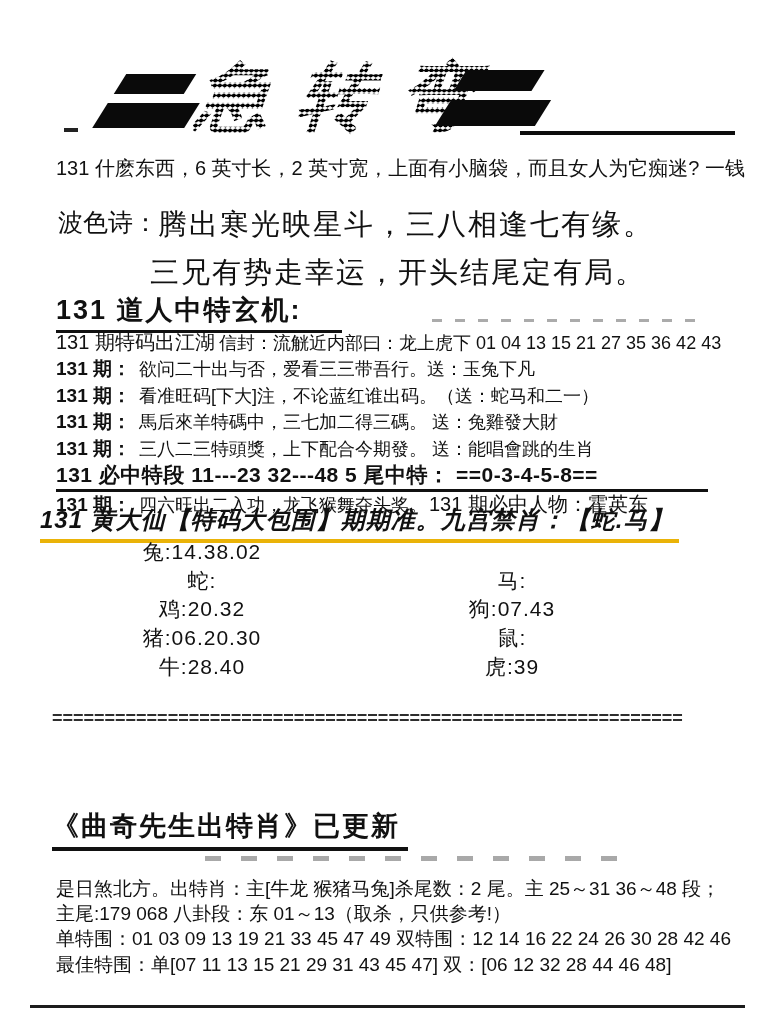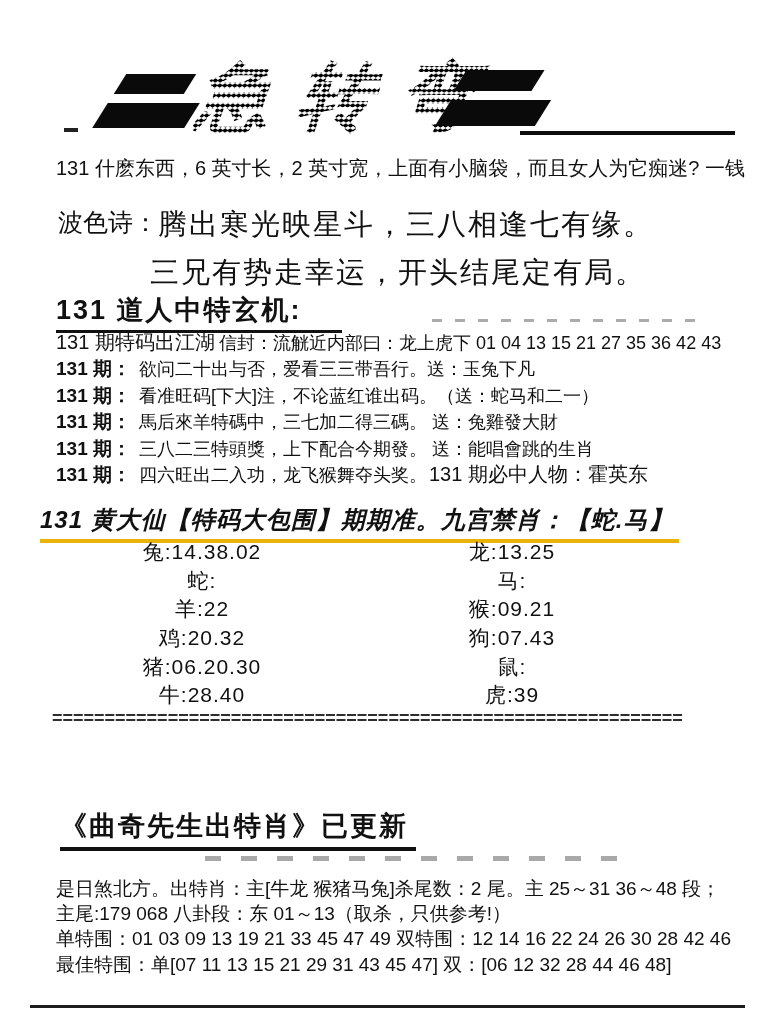--- a/index.html
+++ b/index.html
@@ -64,21 +64,21 @@
   .zrow{display:flex;height:28.6px;align-items:center;}
   .zcell-l{width:288px;}
   .zcell-r{flex:1;}
   
   .eq-divider{
     position:absolute;left:52px;top:708px;width:656px;height:24px;overflow:hidden;
     font-size:18px;font-weight:700;color:#2e2e2e;white-space:nowrap;letter-spacing:0;
   }
   
   .cookie-title{
-    position:absolute;left:60px;top:808px;margin:0;
+    position:absolute;left:52px;top:808px;margin:0;
     font-size:27px;font-weight:800;letter-spacing:2px;
     border-bottom:4px solid #111;padding:0 8px 3px 0;white-space:nowrap;text-align:right;
   }
   .faded-remnant{position:absolute;left:205px;top:856px;width:415px;height:5px;
     background:repeating-linear-gradient(90deg,#6f6f6f 0 16px,rgba(0,0,0,0) 16px 36px);opacity:.6;}
   .footer-lines{position:absolute;left:56px;top:876px;width:710px;font-size:19px;line-height:25.2px;}
   .footer-line{white-space:nowrap;}
   .bottom-rule{position:absolute;left:30px;top:1005px;width:715px;height:3px;background:#1c1c1c;}
 </style>
 </head>
@@ -117,39 +117,35 @@
     </div>
     <div class="tip-line">
       <span class="tip-head">131 期：</span><span>看准旺码[下大]注，不论蓝红谁出码。（送：蛇马和二一）</span>
     </div>
     <div class="tip-line">
       <span class="tip-head">131 期：</span><span>馬后來羊特碼中，三七加二得三碼。 送：兔雞發大財</span>
     </div>
     <div class="tip-line">
       <span class="tip-head">131 期：</span><span>三八二三特頭獎，上下配合今期發。 送：能唱會跳的生肖</span>
     </div>
+    <div class="band">131 必中特段 11---23  32---48   5 尾中特： ==0-3-4-5-8==</div>
     <div class="tip-line">
       <span class="tip-head">131 期：</span><span>四六旺出二入功，龙飞猴舞夺头奖。</span><span class="tip-tail">131 期必中人物：霍英东</span>
     </div>
   </div>
 
   <h2 class="sec2-title">131 黄大仙【特码大包围】期期准。九宫禁肖：【蛇.马】</h2>
 
   <div class="zgrid">
     <div class="zrow">
       <span class="zcell-l">兔:14.38.02</span>
-      <span class="zcell-r">龙:13.25</span>
     </div>
     <div class="zrow">
       <span class="zcell-l">蛇:</span>
       <span class="zcell-r">马:</span>
-    </div>
-    <div class="zrow">
-      <span class="zcell-l">羊:22</span>
-      <span class="zcell-r">猴:09.21</span>
     </div>
     <div class="zrow">
       <span class="zcell-l">鸡:20.32</span>
       <span class="zcell-r">狗:07.43</span>
     </div>
     <div class="zrow">
       <span class="zcell-l">猪:06.20.30</span>
       <span class="zcell-r">鼠:</span>
     </div>
     <div class="zrow">

